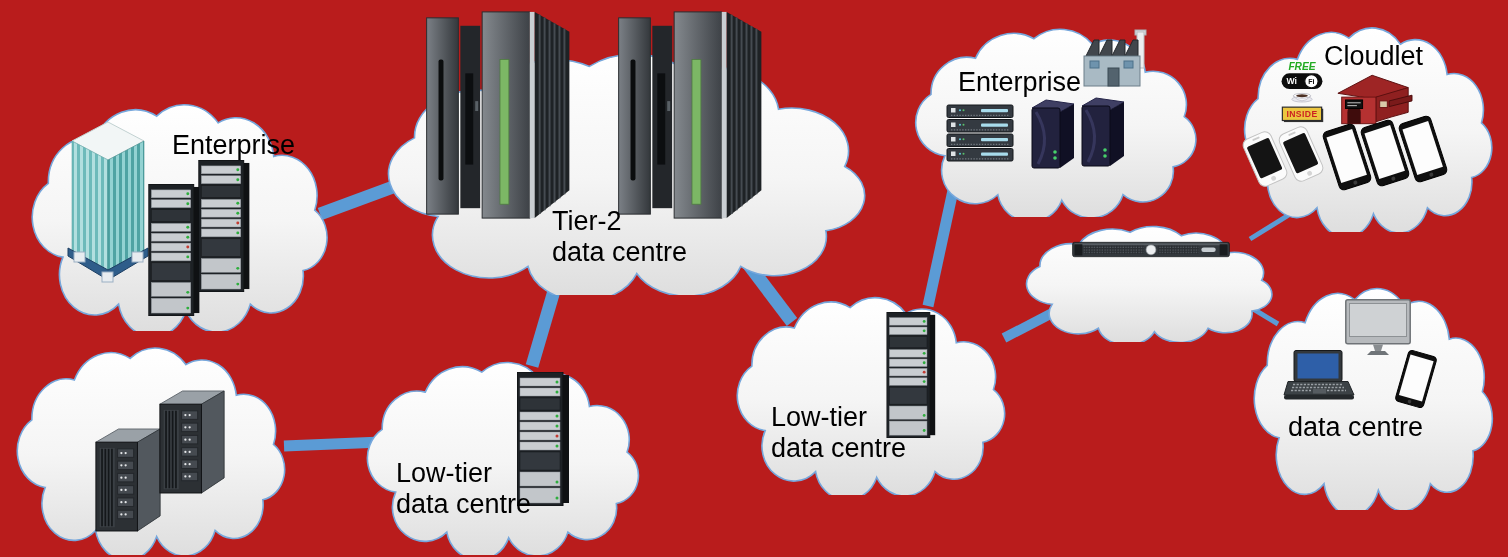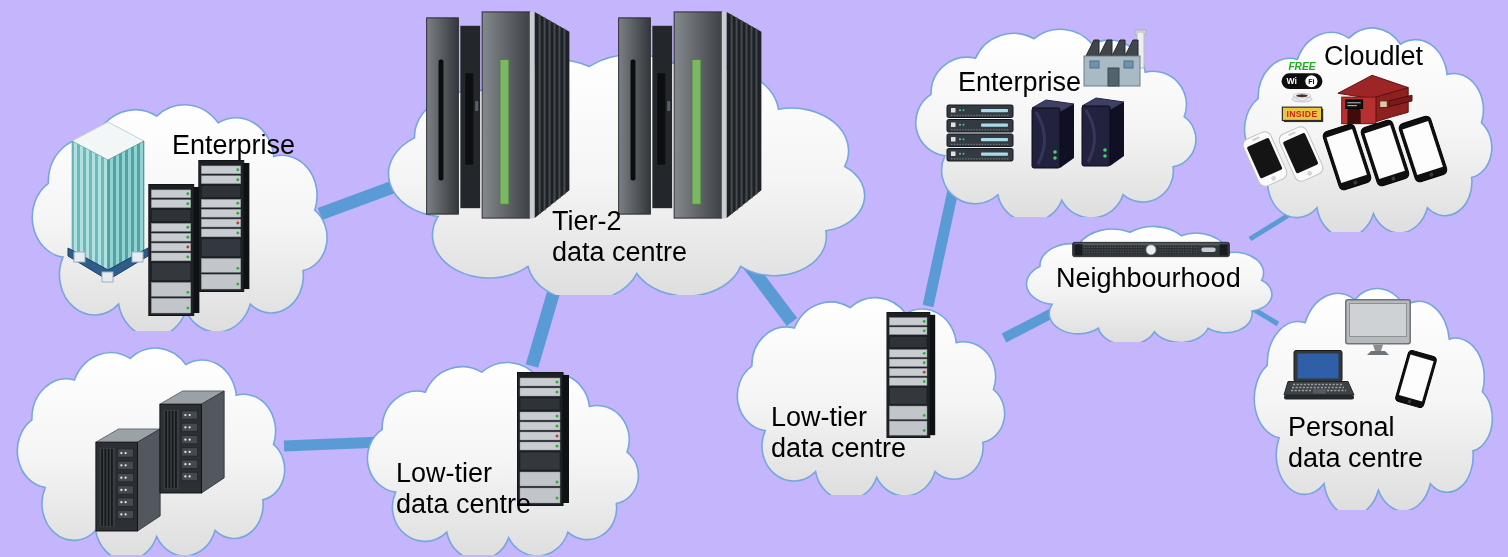--- a/index.html
+++ b/index.html
@@ -1,16 +1,16 @@
 <!DOCTYPE html>
 <html><head>
 <meta charset="utf-8">
 <style>
   html,body{margin:0;padding:0;background:#fff;}
-  #canvas{position:relative;width:1508px;height:557px;background:#c4b5fd;overflow:hidden;
+  #canvas{position:relative;width:1508px;height:557px;background:#b91c1c;overflow:hidden;
           font-family:"Liberation Sans",sans-serif;}
   #links{position:absolute;left:0;top:0;z-index:1;}
   .cloud{position:absolute;z-index:2;}
   .cloud svg{display:block;width:100%;height:100%;overflow:visible;}
   .icon{position:absolute;z-index:3;}
   .icon svg{display:block;width:100%;height:100%;overflow:visible;}
   .lbl{position:absolute;z-index:4;color:#000;font-size:27px;line-height:31px;white-space:nowrap;}
   .lbl .indent{padding-left:12px;}
   #defs{position:absolute;width:0;height:0;}
 </style>
@@ -455,20 +455,18 @@
     <div>Low-tier</div>
     <div>data centre</div>
   </div>
   <div class="lbl" style="left:958px;top:67px">
     <div>Enterprise</div>
   </div>
   <div class="lbl" style="left:1324px;top:41px">
     <div>Cloudlet</div>
   </div>
   <div class="lbl" style="left:1056px;top:263px">
-    <div>Neighbourhood</div>
   </div>
   <div class="lbl" style="left:1288px;top:412px">
-    <div>Personal</div>
     <div>data centre</div>
   </div>
 
 </div>
 
 </body></html>

